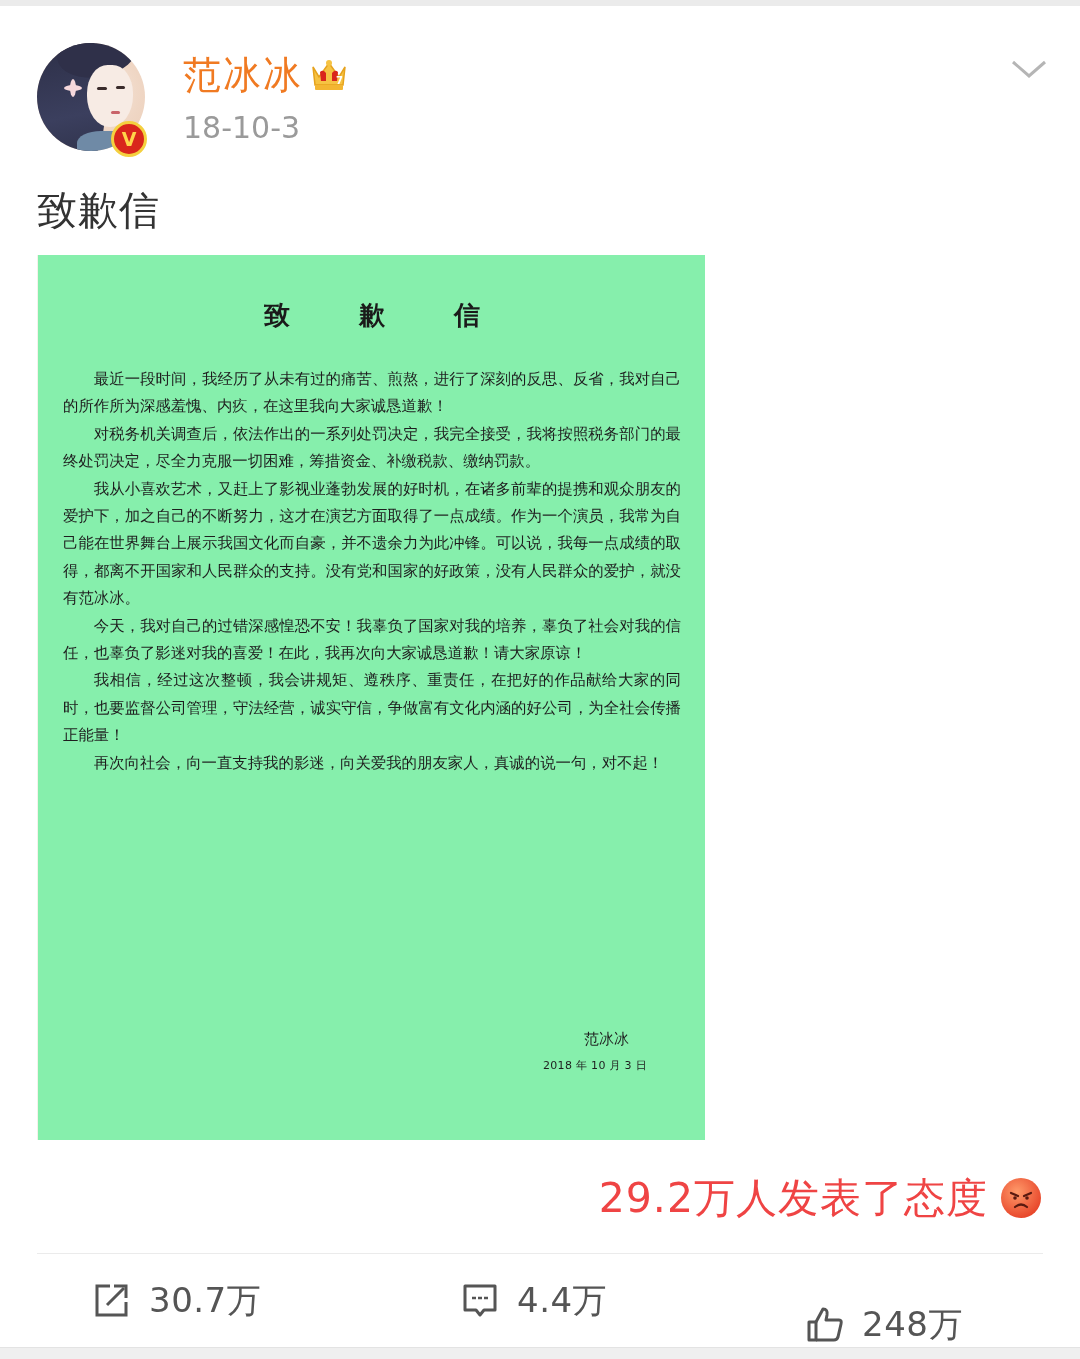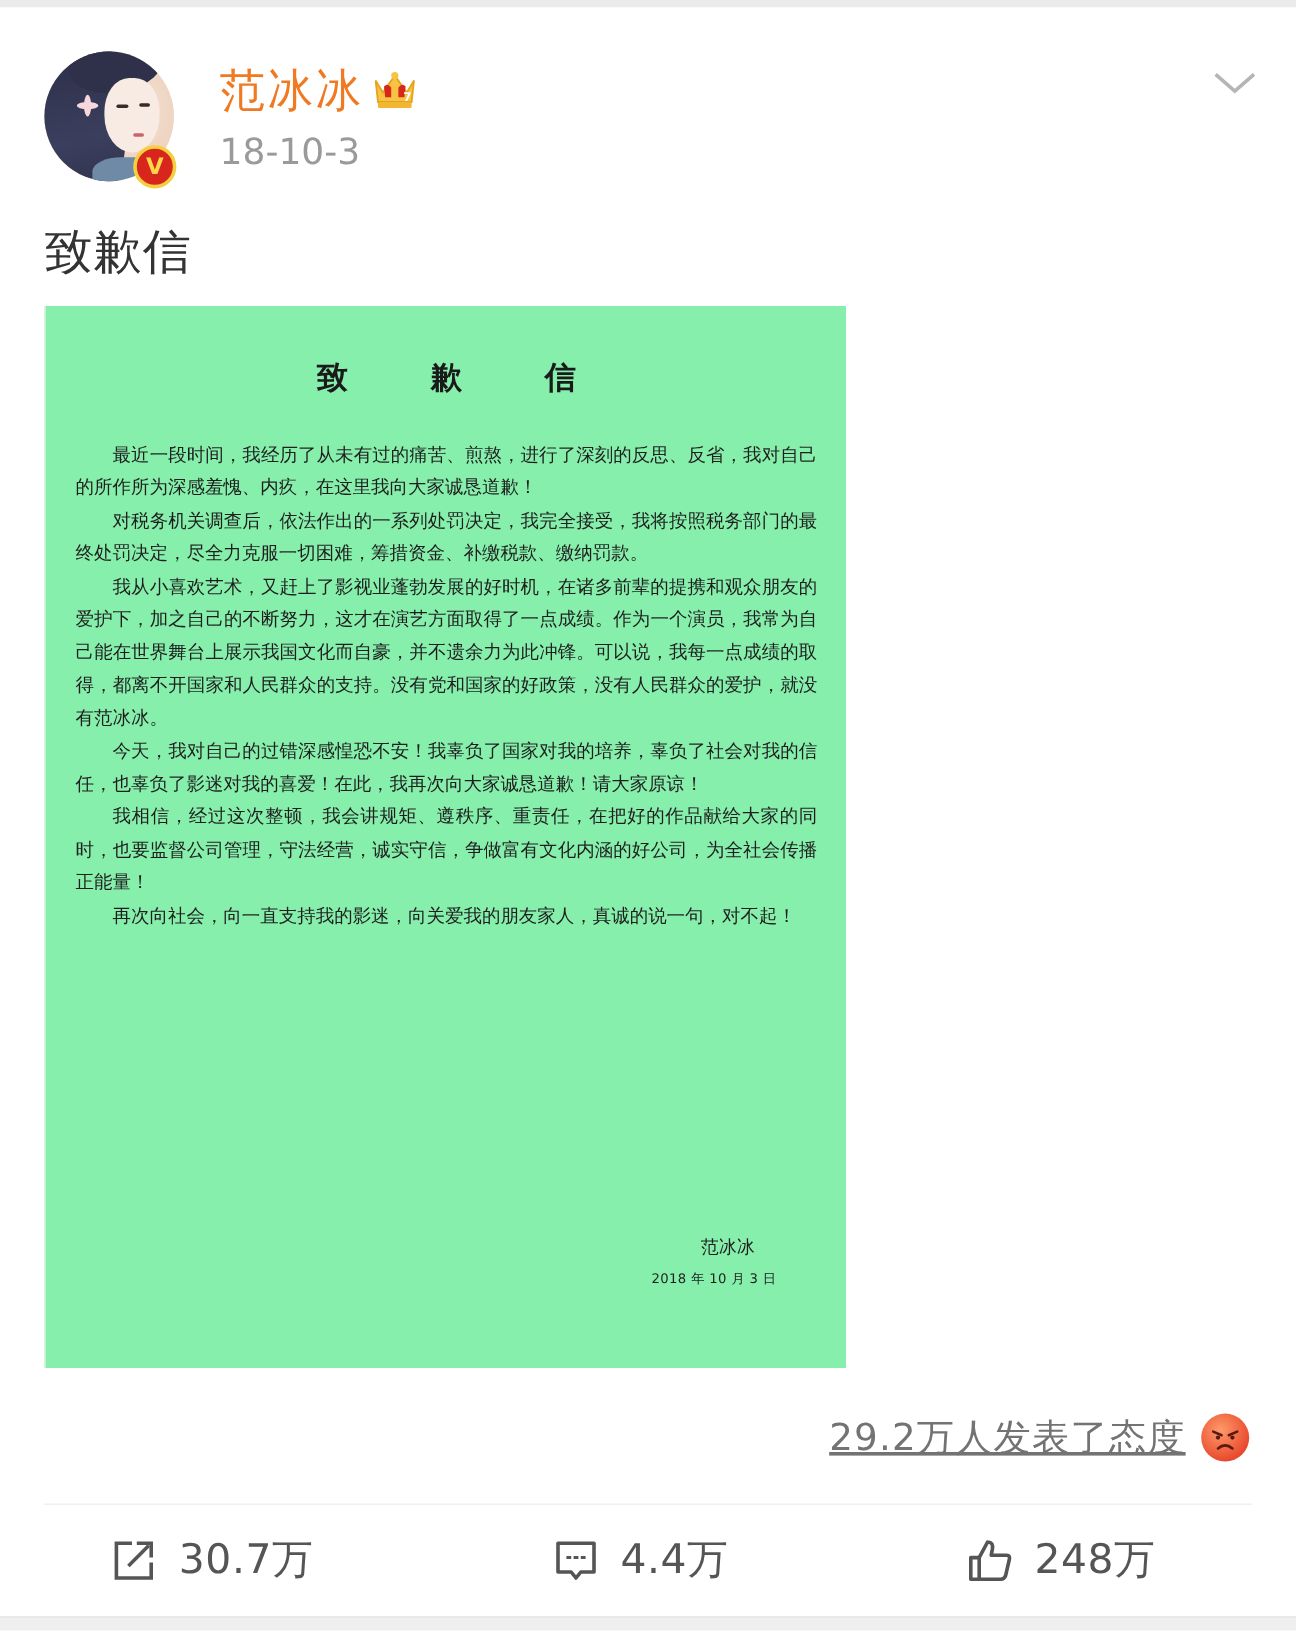--- a/index.html
+++ b/index.html
@@ -41,32 +41,32 @@
     .letter-title { position: absolute; left: 0; width: 668px; top: 42px; text-align: center; font-size: 26px; color: #1a1a1a;
       font-family: "DejaVu Sans", sans-serif; font-weight: bold; letter-spacing: 30px; padding-left: 30px; line-height: 36px; }
     .letter-body { position: absolute; left: 25px; top: 111px; width: 618px; font-size: 15.4px; line-height: 27.4px; color: #1e1e1e;
       font-family: "DejaVu Sans", sans-serif; text-align: justify; }
     .letter-body p { text-indent: 2em; }
     .letter-sign { position: absolute; left: 546px; top: 772px; font-size: 15px; color: #1e1e1e; line-height: 24px; }
     .letter-date { position: absolute; left: 505px; top: 799px; font-size: 11px; color: #1e1e1e; line-height: 24px; letter-spacing: 0.3px; }
 
     
     .attitude { position: absolute; right: 38px; top: 1175px; height: 46px; display: flex; align-items: center; cursor: pointer; }
-    .attitude-text { font-size: 31px; color: #737373; line-height: 46px; letter-spacing: 1px; text-decoration: underline; }
+    .attitude-text { font-size: 41px; color: #ef4444; line-height: 46px; letter-spacing: 1px; }
     .angry-emoji { width: 42px; height: 42px; margin-left: 12px; }
 
     .divider { position: absolute; left: 37px; top: 1253px; width: 1006px; height: 1px; background: #ebebeb; }
 
     
     .action { position: absolute; top: 1272px; height: 56px; display: flex; align-items: center; cursor: pointer; }
     .action svg { width: 38px; height: 38px; }
     .action-count { font-size: 34px; color: #555555; margin-left: 18px; line-height: 56px; letter-spacing: 0.5px; }
     .action-repost { left: 93px; }
     .action-comment { left: 461px; }
-    .action-like { left: 806px; }
+    .action-like { left: 806px; margin-top: 24px; }
   </style>
 </head>
 <body>
 
 <div class="top-strip"></div>
 
 <div class="avatar-wrap">
   <div class="avatar">
     <div class="hair"></div>
     <div class="hair-top"></div>

